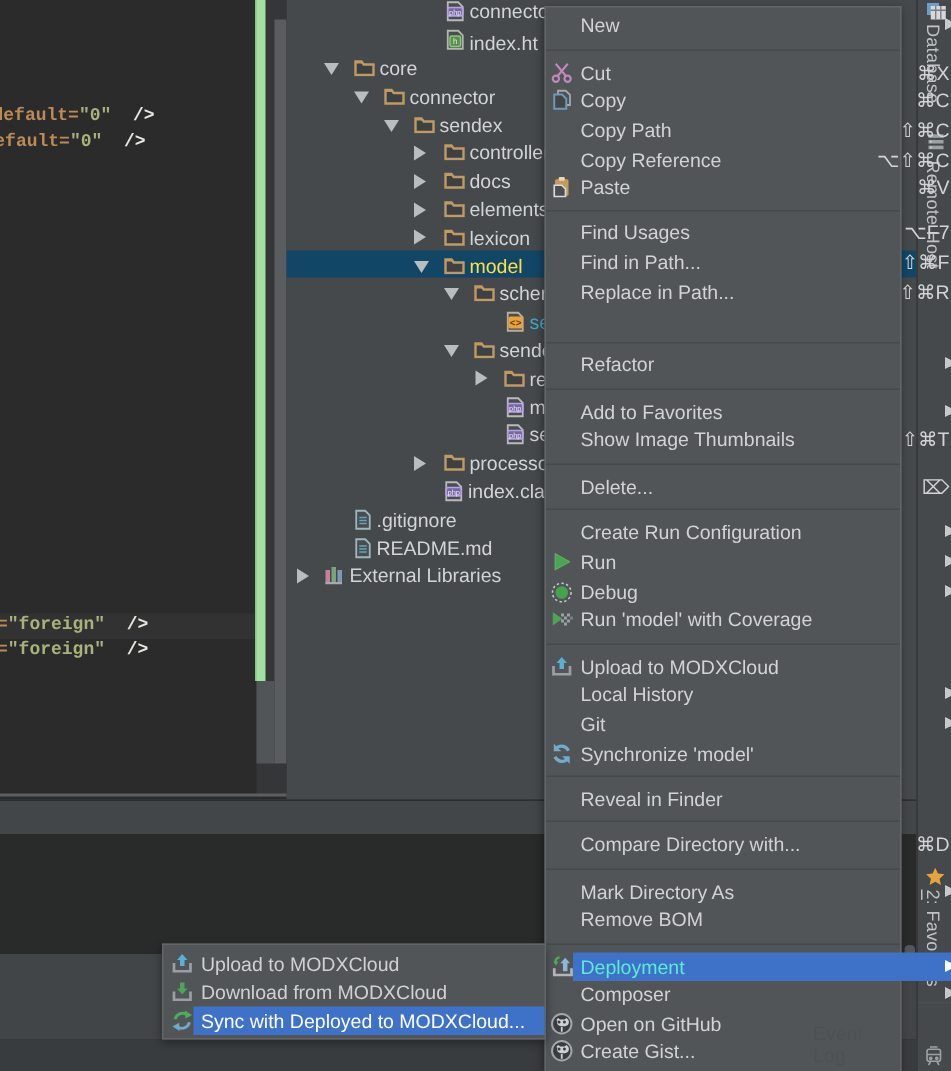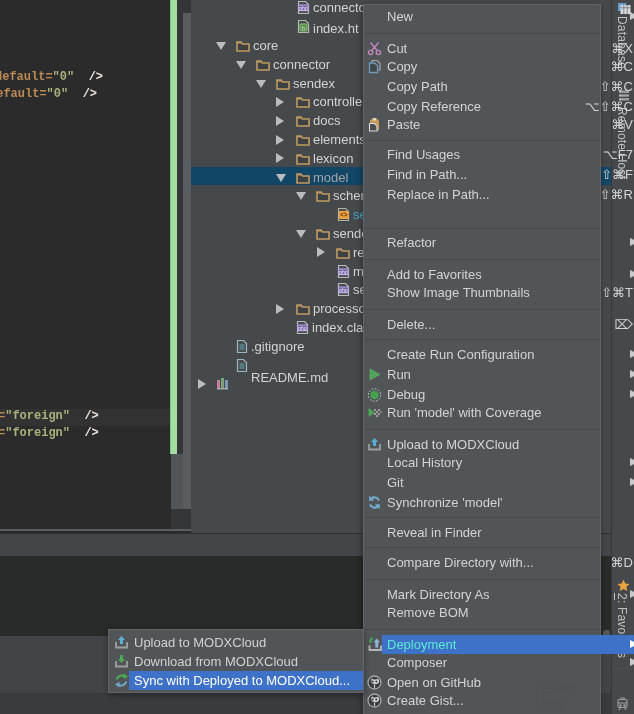--- a/index.html
+++ b/index.html
@@ -124,21 +124,21 @@
 <div class="ticon" style="left:105px;top:151px"><svg width="14" height="13" viewBox="0 0 14 13">
           <path d="M1 3 h4 l1.5 2 H13 v7 H1 z" fill="#3e4143" stroke="#c09a62" stroke-width="1.6"></path>
           <path d="M1 3 h4 l1 1.4 h-5 z" fill="#c09a62"></path>
         </svg></div>
 <div class="trow" style="left:122px;top:149px;">lexicon</div>
 <div class="tri tridown" style="left:85px;top:174px"></div>
 <div class="ticon" style="left:105px;top:170px"><svg width="14" height="13" viewBox="0 0 14 13">
           <path d="M1 3 h4 l1.5 2 H13 v7 H1 z" fill="#3e4143" stroke="#c09a62" stroke-width="1.6"></path>
           <path d="M1 3 h4 l1 1.4 h-5 z" fill="#c09a62"></path>
         </svg></div>
-<div class="trow" style="left:122px;top:168px;color:#a3a3a3;">model</div>
+<div class="trow" style="left:122px;top:168px;color:#fde047;">model</div>
 <div class="tri tridown" style="left:105px;top:192px"></div>
 <div class="ticon" style="left:125px;top:188px"><svg width="14" height="13" viewBox="0 0 14 13">
           <path d="M1 3 h4 l1.5 2 H13 v7 H1 z" fill="#3e4143" stroke="#c09a62" stroke-width="1.6"></path>
           <path d="M1 3 h4 l1 1.4 h-5 z" fill="#c09a62"></path>
         </svg></div>
 <div class="trow" style="left:142px;top:186px;">schema</div>
 <div class="ticon" style="left:146px;top:207px"><svg width="13" height="15" viewBox="0 0 13 15">
           <path d="M1.5 1.5 h7 l3 3 v9 h-10 z" fill="#4a4d4f" stroke="#b8b09a" stroke-width="1.2"></path>
           <rect x="2" y="4" width="9.5" height="8" rx="1.2" fill="#e9a33c"></rect>
           <text x="6.8" y="10.4" font-size="6.5" fill="#6a3a10" text-anchor="middle" font-weight="bold" font-family="Liberation Mono">&lt;&gt;</text>
@@ -182,28 +182,29 @@
 <div class="trow" style="left:121px;top:318px;">index.class</div>
 <div class="ticon" style="left:45px;top:339px"><svg width="12" height="15" viewBox="0 0 12 15">
           <path d="M1.5 1.5 h6 l3 3 v9 h-9 z" fill="#4a4d4f" stroke="#9fb6bd" stroke-width="1.2"></path>
           <path d="M3.5 6 h5 M3.5 8 h5 M3.5 10 h5" stroke="#63a5b8" stroke-width="1"></path>
         </svg></div>
 <div class="trow" style="left:60px;top:337px;">.gitignore</div>
 <div class="ticon" style="left:45px;top:358px"><svg width="12" height="15" viewBox="0 0 12 15">
           <path d="M1.5 1.5 h6 l3 3 v9 h-9 z" fill="#4a4d4f" stroke="#9fb6bd" stroke-width="1.2"></path>
           <path d="M3.5 6 h5 M3.5 8 h5 M3.5 10 h5" stroke="#63a5b8" stroke-width="1"></path>
         </svg></div>
-<div class="trow" style="left:60px;top:368px;">README.md</div>
+<div class="trow" style="left:60px;top:356px;">README.md</div>
 <div class="tri triright" style="left:7px;top:379px"></div>
 <div class="ticon" style="left:25px;top:376px"><svg width="14" height="14" viewBox="0 0 14 14">
           <rect x="1" y="4" width="3" height="9" fill="#c97f9b"></rect>
           <rect x="5" y="2" width="3" height="11" fill="#7aa37a"></rect>
           <rect x="9" y="4" width="3" height="9" fill="#7a9ab8"></rect>
           <rect x="1" y="12" width="11" height="1.5" fill="#a8aaac"></rect>
         </svg></div>
+<div class="trow" style="left:42px;top:374px;">External Libraries</div>
     </div>
 <div id="b_line" class="abs"></div>
 <div id="b_head" class="abs"></div>
 <div id="b_console" class="abs"></div>
 <div id="b_status" class="abs"></div>
 <div id="b_bar" class="abs"></div>
 <div id="sliverblob" class="abs"></div>
 <div id="dock" class="abs">
 <div class="abs" style="left:5px;top:1px;width:14px;height:13px"><svg width="14" height="13" viewBox="0 0 14 13">
           <rect x="1" y="1" width="8" height="8" fill="#6d9ec9"></rect>

